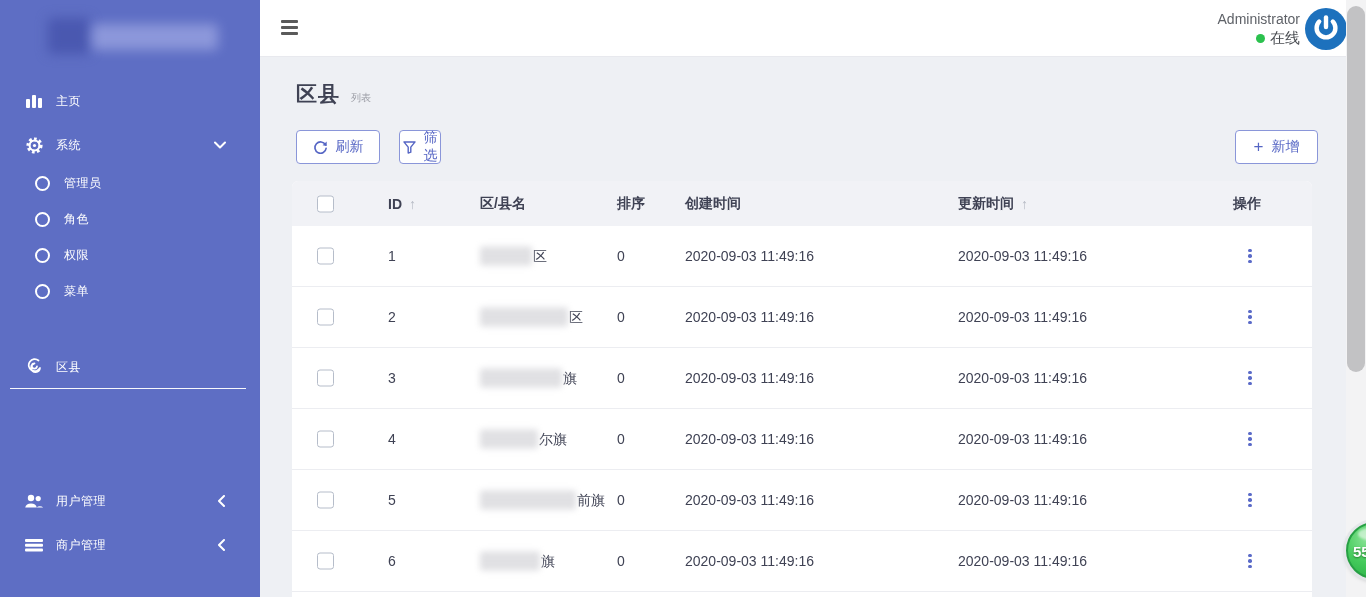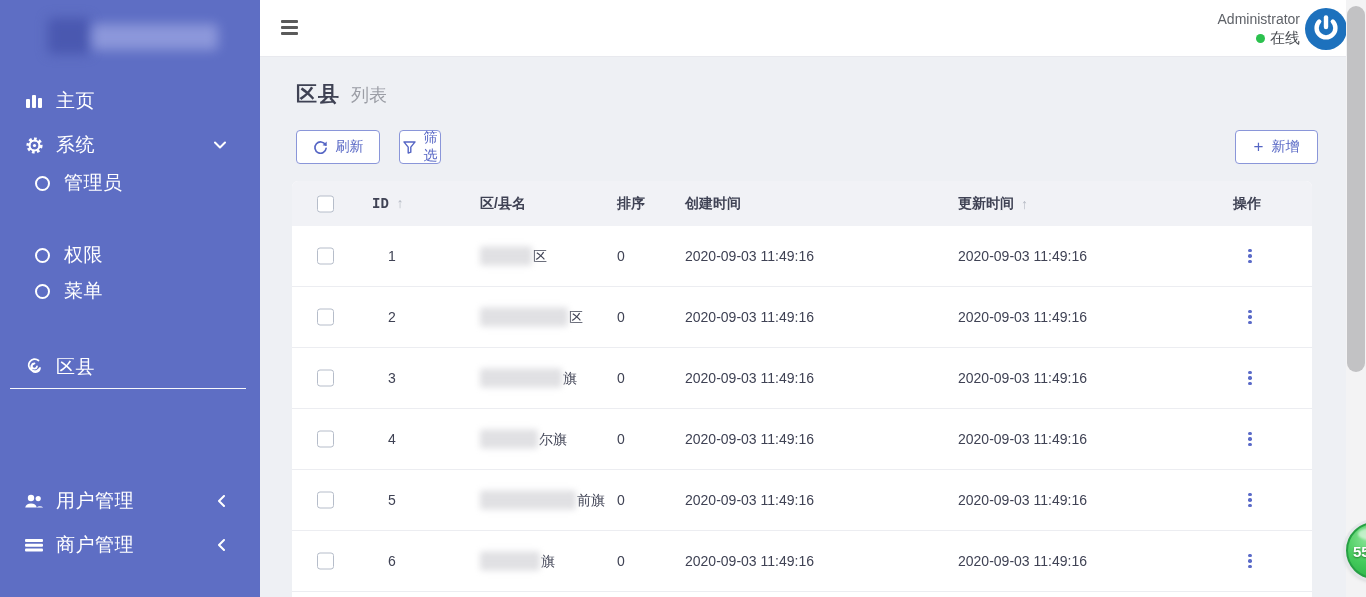--- a/index.html
+++ b/index.html
@@ -4,21 +4,21 @@
 <style>
   html,body{margin:0;padding:0;width:1366px;height:597px;overflow:hidden;
     font-family:"Liberation Sans","DejaVu Sans",sans-serif;background:#eef0f4;position:relative;}
   *{box-sizing:border-box;}
 
   
   .sidebar{position:absolute;left:0;top:0;width:260px;height:597px;background:#5e6ec4;color:#fff;z-index:3;}
   .logo{position:relative;height:70px;}
   .logo .b1{position:absolute;left:48px;top:18px;width:42px;height:36px;background:#4a58b0;filter:blur(6px);border-radius:4px;}
   .logo .b2{position:absolute;left:92px;top:24px;width:126px;height:26px;background:#98a2e0;opacity:.8;filter:blur(6px);border-radius:4px;}
-  .nav-item{position:absolute;left:0;width:260px;height:34px;display:flex;align-items:center;cursor:pointer;font-size:19px;}
+  .nav-item{position:absolute;left:0;width:260px;height:34px;display:flex;align-items:center;cursor:pointer;font-size:12px;}
   .nav-item .ic{width:20px;margin-left:24px;display:flex;justify-content:center;}
   .nav-item.sub .ic{margin-left:32px;}
   .nav-item .lbl{margin-left:12px;letter-spacing:.5px;}
   .nav-item .chev{position:absolute;right:34px;top:50%;transform:translateY(-50%);display:flex;}
   .nav-div{position:absolute;left:10px;top:388px;width:236px;height:0;border-top:1.5px solid #fff;opacity:.95;}
   .circle-ic{width:15px;height:15px;border:2px solid #fff;border-radius:50%;}
 
   
   .topbar{position:absolute;left:260px;top:0;width:1106px;height:57px;background:#fff;border-bottom:1px solid #e8e9ee;z-index:2;}
   .burger{position:absolute;left:21px;top:20px;width:17px;height:15px;cursor:pointer;}
@@ -26,35 +26,35 @@
   .user-box{position:absolute;right:66px;top:9px;text-align:center;}
   .user-name{font-size:14px;color:#5f6268;line-height:20px;}
   .user-status{font-size:15px;color:#4a4d52;line-height:18px;display:flex;align-items:center;justify-content:flex-end;gap:5px;}
   .dot-online{width:9px;height:9px;border-radius:50%;background:#2bc14e;display:inline-block;}
   .avatar{position:absolute;right:19px;top:8px;width:42px;height:42px;border-radius:50%;cursor:pointer;}
 
   
   .content{position:absolute;left:260px;top:57px;width:1106px;height:540px;background:#eef0f4;}
   .page-head{position:absolute;left:36px;top:23px;display:flex;align-items:baseline;}
   .page-title{font-size:21px;font-weight:bold;color:#3f4254;letter-spacing:1px;}
-  .page-subtitle{font-size:18px;color:#9b9da5;margin-left:11px;}
+  .page-subtitle{font-size:10px;color:#9b9da5;margin-left:11px;}
   .btn{display:inline-flex;align-items:center;justify-content:center;gap:8px;height:34px;background:#fff;
     border:1px solid #8a96d9;border-radius:4px;color:#5565c4;font-size:14px;cursor:pointer;padding:0 15px;}
   .btn-refresh{position:absolute;left:36px;top:73px;width:84px;}
   .btn-filter{position:absolute;left:139px;top:73px;width:42px;}
   .btn-add{position:absolute;left:975px;top:73px;width:83px;}
   .plus-glyph{font-size:17px;line-height:1;margin-top:-2px;}
 
   
   .card{position:absolute;left:32px;top:124px;width:1020px;height:416px;background:#fff;border-radius:6px 6px 0 0;}
   .thead{position:relative;height:45px;background:#f1f2f6;border-radius:6px 6px 0 0;font-size:14px;color:#3f4254;font-weight:bold;}
   .thead span{position:absolute;top:50%;transform:translateY(-50%);}
   .sort-arrow{color:#b4b9c3;font-weight:normal;margin-left:7px;font-size:14px;}
   .cb{position:absolute;left:25px;top:50%;transform:translateY(-50%);width:17px;height:17px;border:1px solid #b6bdca;border-radius:3px;background:#fff;cursor:pointer;}
-  .h-id{left:80px;cursor:pointer;font-family:Liberation Mono, monospace;}
+  .h-id{left:96px;cursor:pointer;}
   .h-name{left:188px;}
   .h-sort{left:325px;}
   .h-created{left:393px;}
   .h-updated{left:666px;cursor:pointer;}
   .h-actions{left:941px;}
   .trow{position:relative;height:61px;border-bottom:1px solid #ecedf1;font-size:14px;color:#3f4254;}
   .cell{position:absolute;top:50%;transform:translateY(-50%);}
   .c-id{left:96px;}
   .c-name{left:188px;display:flex;align-items:center;}
   .c-sort{left:325px;}
@@ -114,20 +114,26 @@
         </svg>
     </span>
   </div>
 
   <div class="nav-item sub" style="top:166px">
     <span class="ic">
         <span class="circle-ic"></span>
       </span>
     <span class="lbl">管理员</span>
   </div>
+  <div class="nav-item sub" style="top:202px">
+    <span class="ic">
+        <span class="circle-ic"></span>
+      </span>
+    <span class="lbl">角色</span>
+  </div>
   <div class="nav-item sub" style="top:274px">
     <span class="ic">
         <span class="circle-ic"></span>
       </span>
     <span class="lbl">菜单</span>
   </div>
   <div class="nav-item sub" style="top:238px">
     <span class="ic">
         <span class="circle-ic"></span>
       </span>

